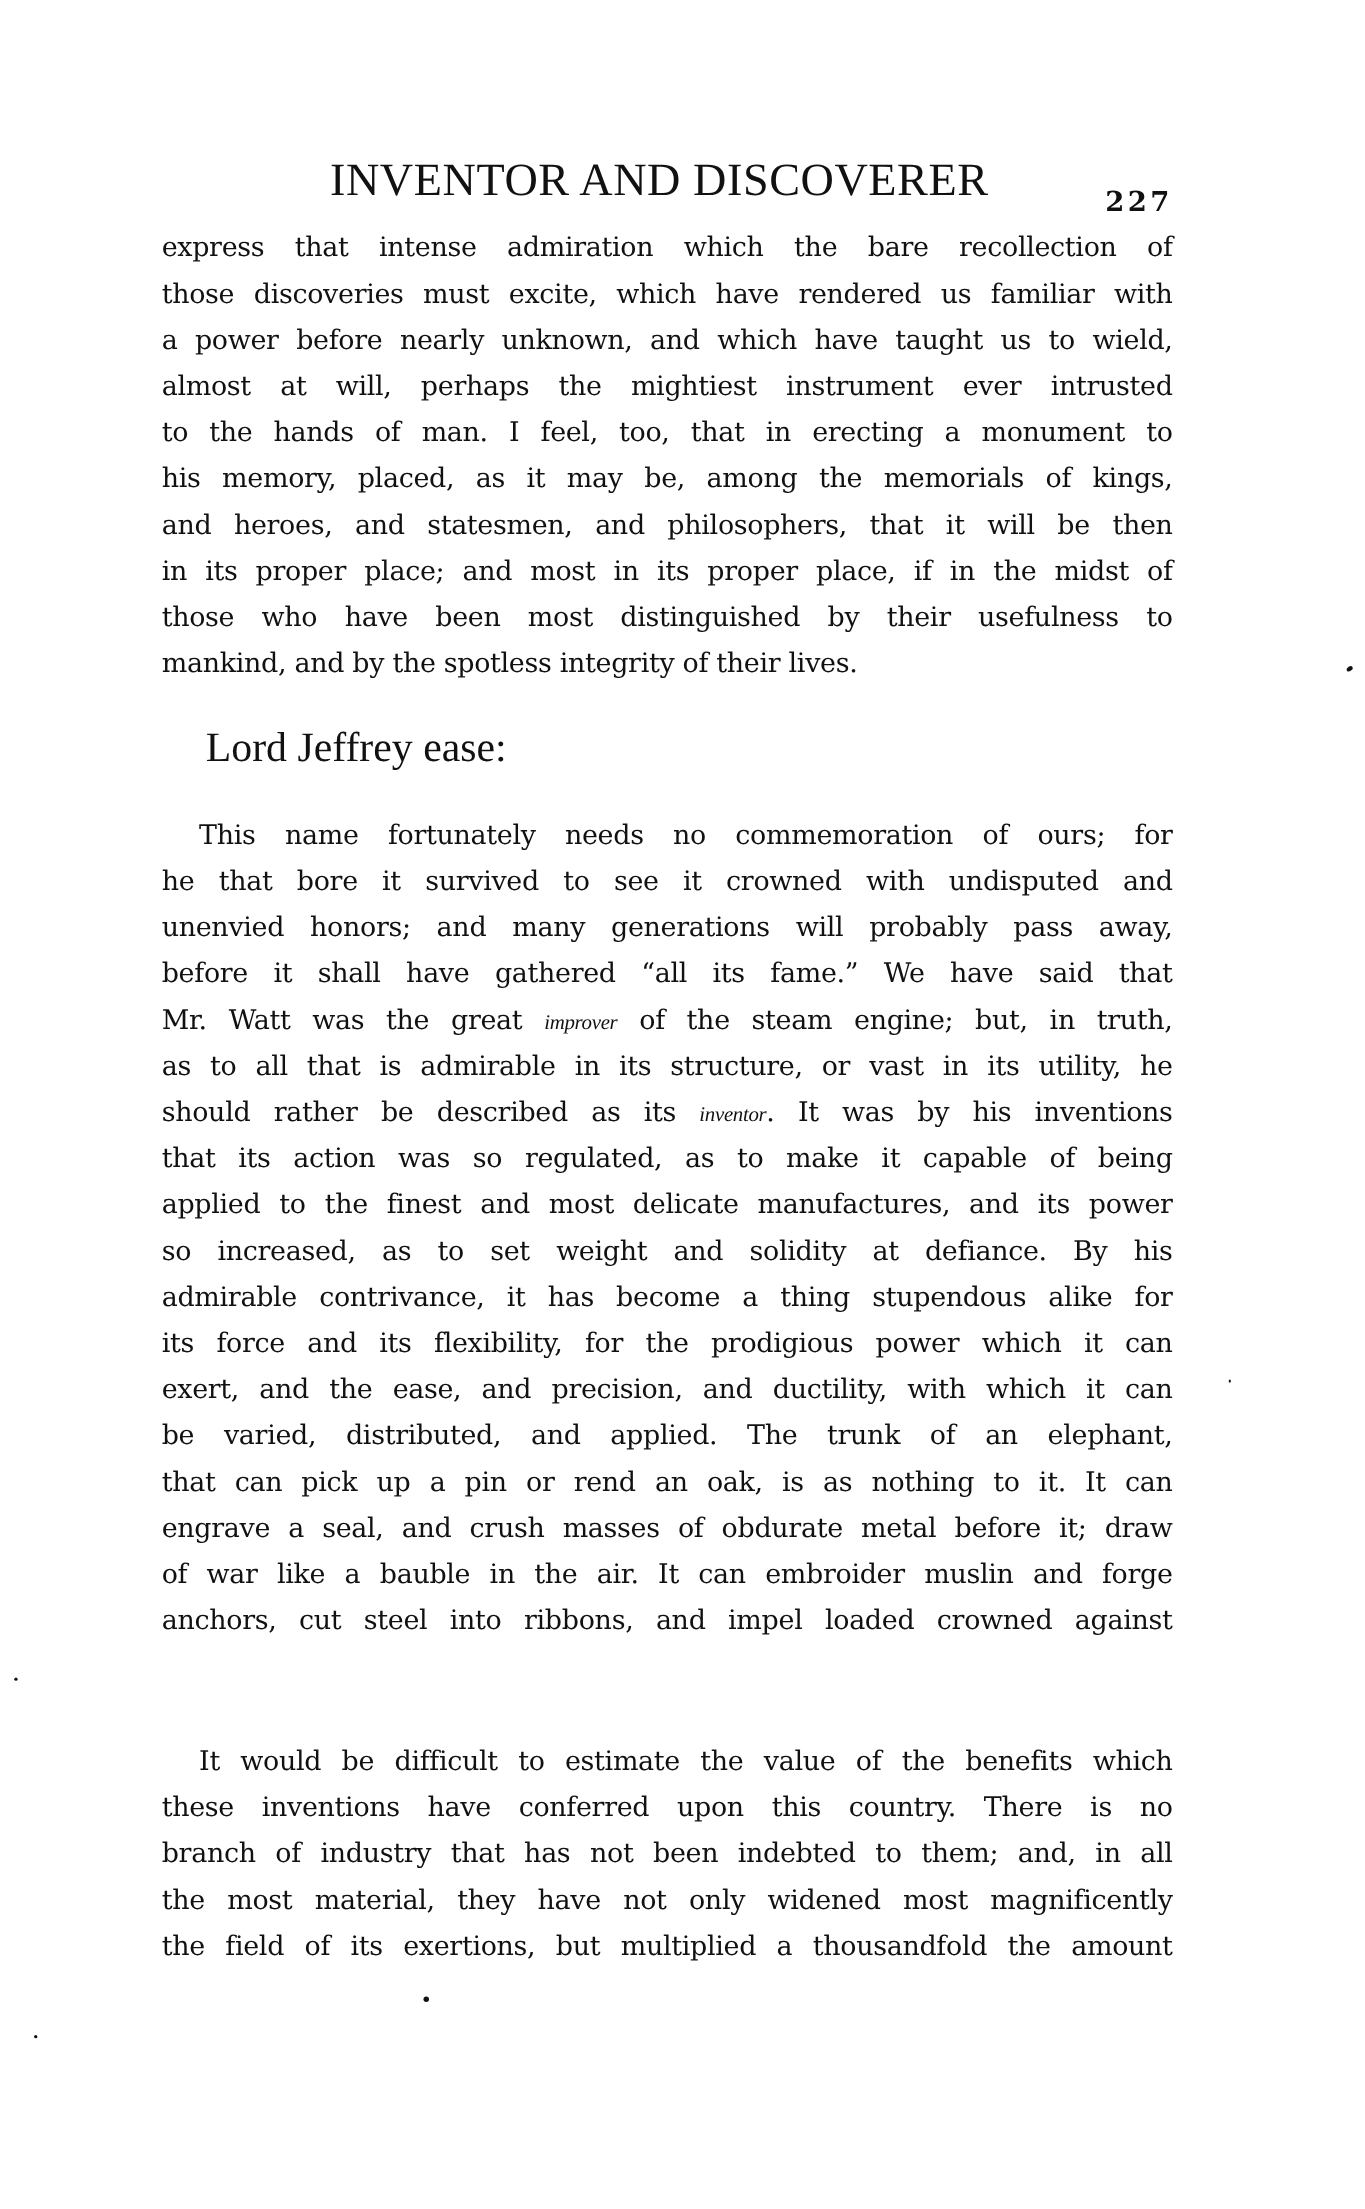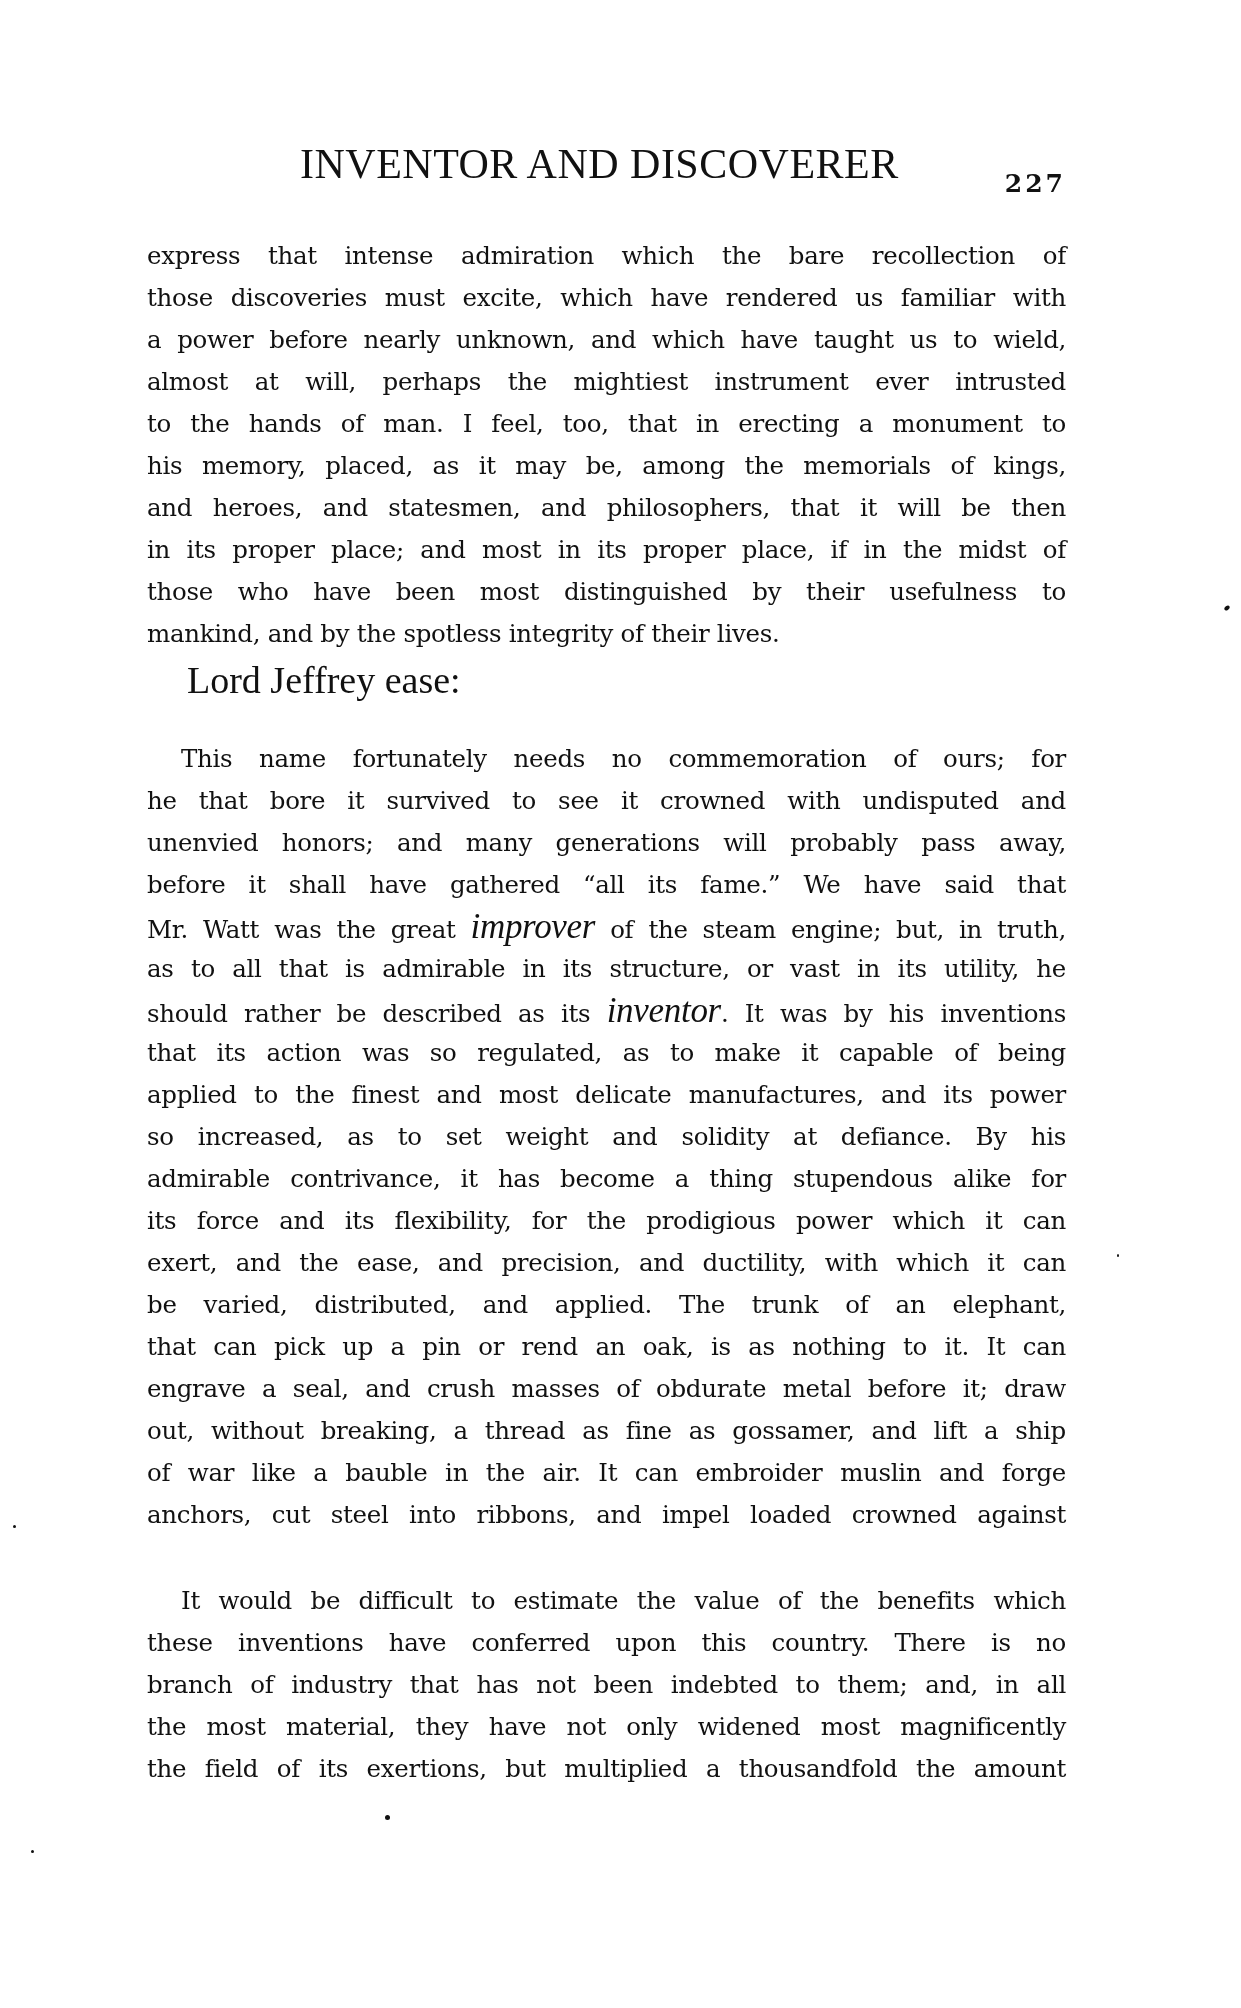--- a/index.html
+++ b/index.html
@@ -64,36 +64,36 @@
       overflow: visible;
       font-family: "DejaVu Serif", serif;
       letter-spacing: -0.3px;
     }
     .line.last {
       text-align-last: left;
     }
     .line.indent {
       padding-left: 34px;
     }
-    .para1 { top: 235px; }
+    .para1 { top: 204px; }
     .section-heading {
       position: absolute;
       left: 187px;
       top: 654px;
       font-family: "Liberation Serif", serif;
       font-size: 38px;
       line-height: 52px;
       white-space: nowrap;
     }
     .para2 { top: 738px; }
     .para3 { top: 1580px; }
     em {
       font-style: italic;
       font-family: "Liberation Serif", serif;
-      font-size: 35px;
+      font-size: 19px;
     }
     .speck {
       position: absolute;
       background: #111;
       border-radius: 50%;
     }
   </style>
 </head>
 <body>
 
@@ -129,21 +129,20 @@
       <div class="line"><span>should rather be described as its </span><em>inventor</em><span>.  It was by his inventions</span></div>
       <div class="line">that its action was so regulated, as to make it capable of being</div>
       <div class="line">applied to the finest and most delicate manufactures, and its power</div>
       <div class="line">so increased, as to set weight and solidity at defiance.  By his</div>
       <div class="line">admirable contrivance, it has become a thing stupendous alike for</div>
       <div class="line">its force and its flexibility, for the prodigious power which it can</div>
       <div class="line">exert, and the ease, and precision, and ductility, with which it can</div>
       <div class="line">be varied, distributed, and applied.  The trunk of an elephant,</div>
       <div class="line">that can pick up a pin or rend an oak, is as nothing to it.  It can</div>
       <div class="line">engrave a seal, and crush masses of obdurate metal before it; draw</div>
-      <div class="line">out, without breaking, a thread as fine as gossamer, and lift a ship</div>
       <div class="line">of war like a bauble in the air.  It can embroider muslin and forge</div>
       <div class="line">anchors, cut steel into ribbons, and impel loaded crowned against</div>
     </div>
 
   <div class="text-block para3" id="para3">
       <div class="line indent">It would be difficult to estimate the value of the benefits which</div>
       <div class="line">these inventions have conferred upon this country.  There is no</div>
       <div class="line">branch of industry that has not been indebted to them; and, in all</div>
       <div class="line">the most material, they have not only widened most magnificently</div>
       <div class="line">the field of its exertions, but multiplied a thousandfold the amount</div>

